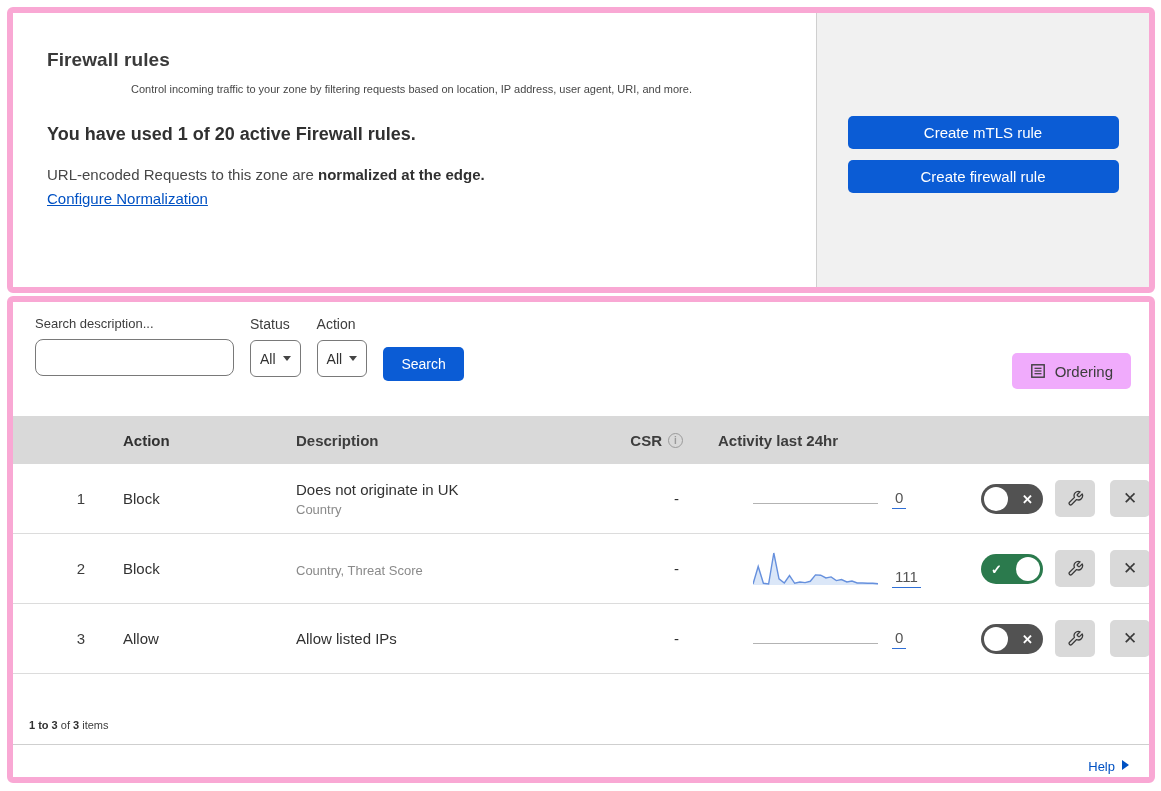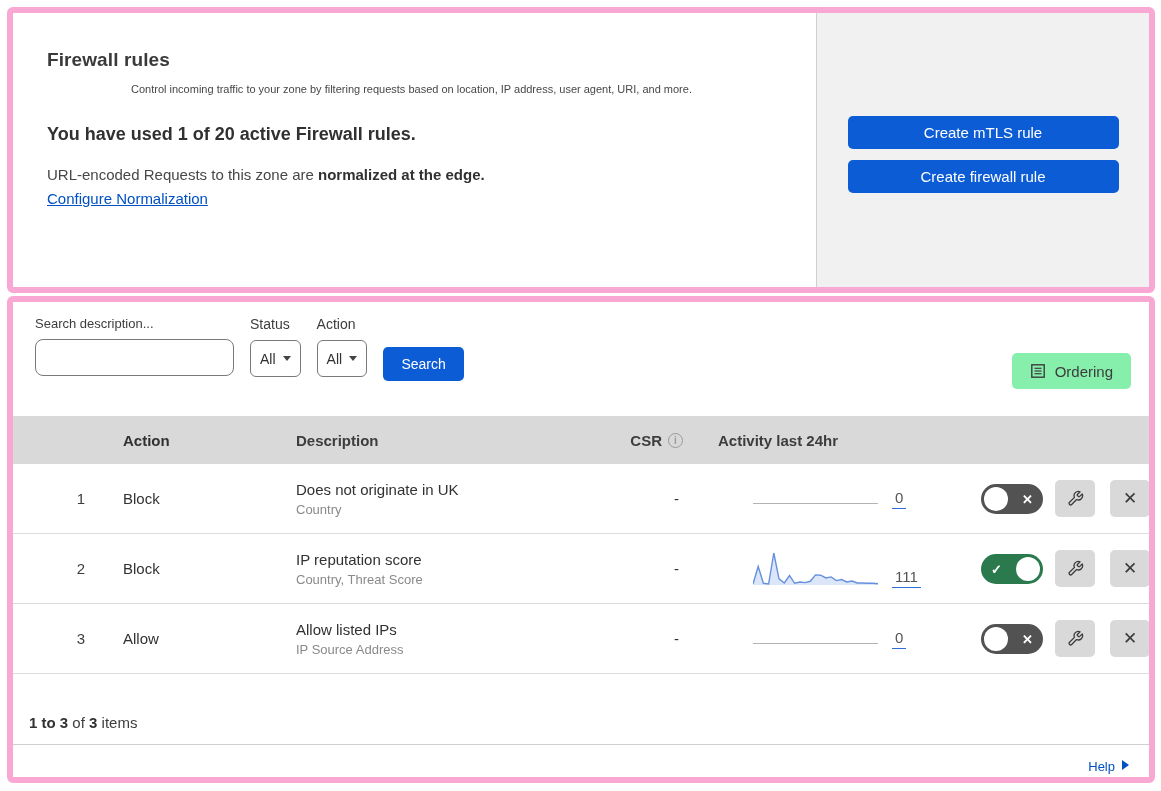--- a/index.html
+++ b/index.html
@@ -33,21 +33,21 @@
   .fgroup { display:flex; flex-direction:column; }
   .flabel { font-size:13px; color:#3d3d3d; margin-bottom:8px; }
   .flabel-lg { font-size:14px; color:#3d3d3d; margin-bottom:8px; }
   .search-box { width:199px; height:37px; border:1px solid #797979; border-radius:8px; display:flex; align-items:center; padding-left:12px; background:#fff; }
   .search-box input { border:none; outline:none; flex:1; font-size:14px; font-family:inherit; margin-left:8px; background:transparent; }
   .dropdown { height:37px; border:1px solid #797979; border-radius:6px; background:#fff; display:flex; align-items:center; padding:0 9px; font-size:14px; color:#313131; cursor:pointer; }
   .caret { width:0; height:0; border-left:4px solid transparent; border-right:4px solid transparent; border-top:5px solid #444; margin-left:7px; }
   .btn-search { width:81px; height:34px; margin-top:2px; border:none; border-radius:5px; background:#0b5cd5; color:#fff; font-size:14px; font-family:inherit; cursor:pointer; }
   .btn-ordering {
     margin-left:auto; align-self:flex-end; margin-bottom:27px; margin-right:0;
-    height:36px; padding:0 18px; border:none; border-radius:5px; background:#86efac;
+    height:36px; padding:0 18px; border:none; border-radius:5px; background:#f0abfc;
     display:flex; align-items:center; gap:9px; font-size:15px; color:#3d3d3d; font-family:inherit; cursor:pointer;margin-top:12px;
   }
 
   
   .grid-row { display:grid; grid-template-columns:90px 175px 310px 115px 245px 95px 116px; align-items:center; }
   .thead-row { height:48px; background:#d9d9d9; font-size:15px; font-weight:600; color:#3d3d3d; }
   .trow { height:70px; border-bottom:1px solid #dcdcdc; background:#fff; }
   .cell-num { text-align:right; padding-right:18px; font-size:15px; color:#3d3d3d; }
   .cell-action { padding-left:20px; font-size:15px; color:#313131; }
   .cell-desc { padding-left:18px; }
@@ -69,21 +69,21 @@
   .knob { position:absolute; top:3px; width:24px; height:24px; border-radius:50%; background:#fff; }
   .toggle.off .knob { left:3px; }
   .toggle.on .knob { right:3px; }
   .mark { position:absolute; top:50%; transform:translateY(-50%); color:#fff; font-size:13px; font-weight:700; }
   .toggle.off .mark { right:10px; }
   .toggle.on .mark { left:10px; }
   .cell-tools { display:flex; gap:15px; padding-left:12px; }
   .tool-btn { width:40px; height:37px; border:none; border-radius:5px; background:#d9d9d9; display:flex; align-items:center; justify-content:center; cursor:pointer; color:#3a3a3a; font-size:17px; font-family:inherit; }
 
   
-  .items-strip { height:71px; display:flex; align-items:flex-end; padding:0 0 13px 16px; border-bottom:1px solid #cfcfcf; font-size:15px; color:#3d3d3d; }
+  .items-strip { height:71px; display:flex; align-items:flex-end; padding:0 0 13px 16px; border-bottom:1px solid #cfcfcf; font-size:11px; color:#3d3d3d; }
   .items-strip b { color:#313131; }
   .help-strip { height:43px; display:flex; align-items:center; justify-content:flex-end; padding-right:20px; }
   .help-link { display:flex; align-items:flex-start; font-size:13px; color:#0051c3; cursor:pointer; }
   .help-arrow { width:0; height:0; border-top:5px solid transparent; border-bottom:5px solid transparent; border-left:7px solid #0051c3; margin-left:7px; margin-top:1px; }
 </style>
 </head>
 <body>
 
 <section class="card top-card">
   <div class="intro">
@@ -182,21 +182,20 @@
       <button class="tool-btn">
           <span>✕</span>
         </button>
     </div>
   </div>
 
   <div class="grid-row trow">
     <div class="cell-num">2</div>
     <div class="cell-action">Block</div>
     <div class="cell-desc">
-      <div class="d-title">IP reputation score</div>
       <div class="d-sub">Country, Threat Score</div>
     </div>
     <div class="cell-csr">-</div>
     <div class="cell-activity">
       <div class="act-wrap">
         <svg class="spark" width="125" height="38">
             <polygon points="0,35 0.0,34.0 5.2,16.5 10.4,33.3 15.6,34.0 20.8,3.0 26.0,28.9 31.3,33.0 36.5,25.6 41.7,33.3 46.9,32.0 52.1,32.6 57.3,31.3 62.5,24.9 67.7,25.2 72.9,27.9 78.1,26.9 83.3,30.6 88.5,29.6 93.8,32.0 99.0,31.0 104.2,33.0 109.4,33.0 114.6,33.3 119.8,33.3 125.0,33.7 125,35" fill="#dbe7f8"></polygon>
             <polyline points="0.0,34.0 5.2,16.5 10.4,33.3 15.6,34.0 20.8,3.0 26.0,28.9 31.3,33.0 36.5,25.6 41.7,33.3 46.9,32.0 52.1,32.6 57.3,31.3 62.5,24.9 67.7,25.2 72.9,27.9 78.1,26.9 83.3,30.6 88.5,29.6 93.8,32.0 99.0,31.0 104.2,33.0 109.4,33.0 114.6,33.3 119.8,33.3 125.0,33.7" fill="none" stroke="#6690dd" stroke-width="1.4"></polyline>
           </svg>
         <a class="count-link">111</a>
@@ -218,21 +217,20 @@
           <span>✕</span>
         </button>
     </div>
   </div>
 
   <div class="grid-row trow">
     <div class="cell-num">3</div>
     <div class="cell-action">Allow</div>
     <div class="cell-desc">
       <div class="d-title">Allow listed IPs</div>
-      <div class="d-sub">IP Source Address</div>
     </div>
     <div class="cell-csr">-</div>
     <div class="cell-activity">
       <div class="act-wrap">
         <div class="flatline"></div>
         <a class="count-link">0</a>
       </div>
     </div>
     <div class="cell-toggle">
       <div class="toggle off">

